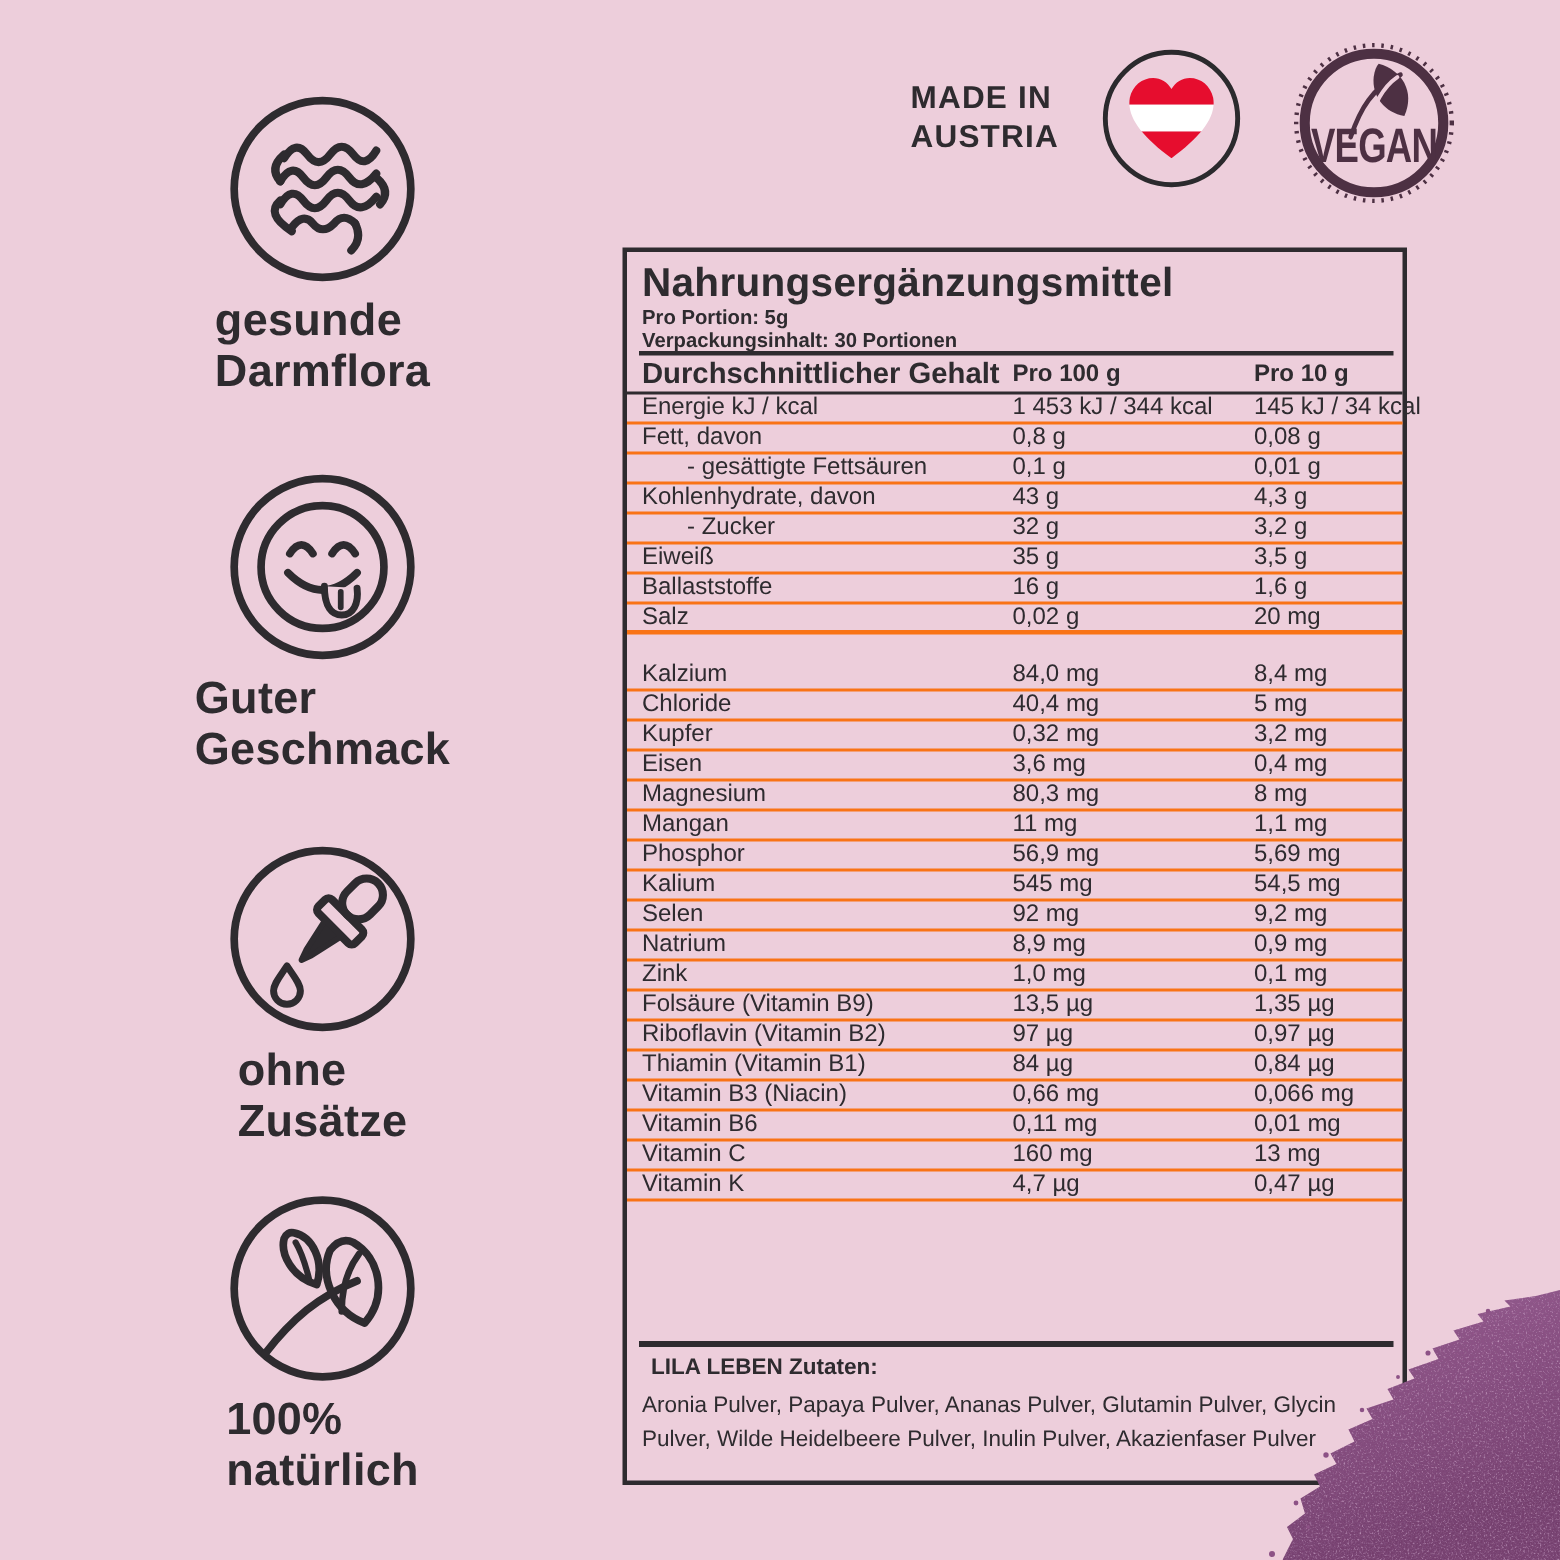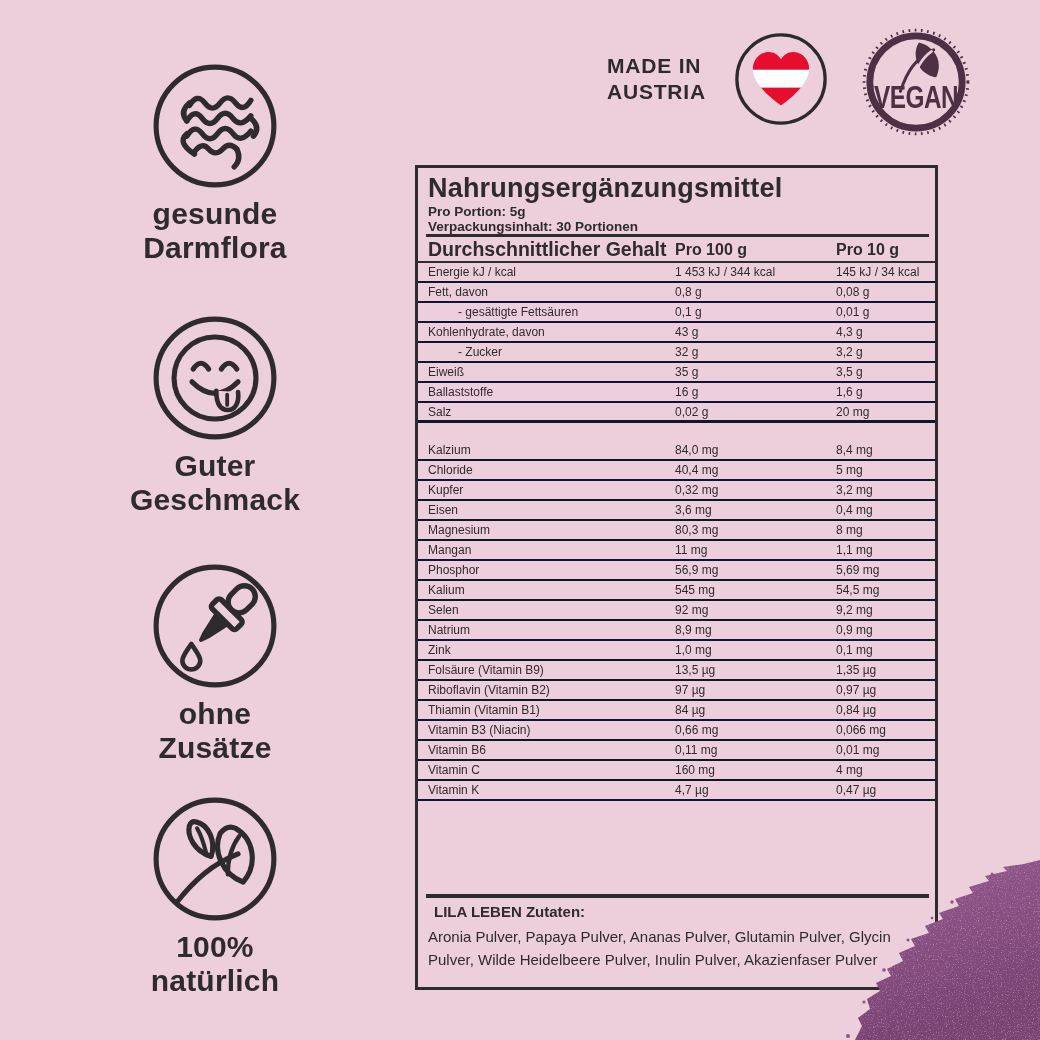--- a/index.html
+++ b/index.html
@@ -7,21 +7,21 @@
     width:1040px;height:1040px;overflow:hidden;position:relative;
     background:#edcedb;
     color:#2e2b2f;
     font-family:"Liberation Sans","DejaVu Sans",sans-serif;
   }
   .stage{position:absolute;inset:0}
 
   
   .feature{position:absolute;left:80px;width:270px;display:flex;flex-direction:column;align-items:center}
   .feature svg{width:128px;height:128px;display:block}
-  .feature .lbl{font-size:30px;font-weight:700;line-height:34px;text-align:center;margin-top:7px;letter-spacing:.2px}
+  .feature .lbl{font-size:30px;font-weight:700;line-height:34px;text-align:left;margin-top:7px;letter-spacing:.2px}
   .f1{top:62px}.f2{top:314px}.f3{top:562px}.f4{top:795px}
 
   
   .made-in{position:absolute;left:607px;top:53px;font-size:21px;font-weight:700;line-height:26px;letter-spacing:.8px}
   .heart-badge{position:absolute;left:733px;top:31px;width:96px;height:96px}
   .vegan-badge{position:absolute;left:861px;top:27px;width:110px;height:110px}
 
   
   .ntable{position:absolute;left:415px;top:165px;width:523px;height:825px;border:3px solid #2e2b2f;box-sizing:border-box;background:transparent}
   .nt-title{position:absolute;top:5px;left:10px;font-size:27px;font-weight:700;letter-spacing:.2px;white-space:nowrap}
@@ -29,21 +29,21 @@
   .s1{top:36px}.s2{top:51px}
   .nt-line{position:absolute;left:8px;right:6px;background:#2e2b2f}
   .thick1{top:66px;height:3px}
   .thick2{top:726px;height:3.5px}
   .nt-header{position:absolute;top:70px;left:0;right:0;height:23px;display:grid;grid-template-columns:247px 161px 1fr;padding-left:10px;align-items:center;border-bottom:2.5px solid #2e2b2f;font-weight:700}
   .nt-header .hc{font-size:19.5px;white-space:nowrap}
   .nt-header .hv{font-size:16px;white-space:nowrap}
   .rows{position:absolute;left:0;right:0}
   .macro{top:95px}
   .micro{top:273px}
-  .nt-row{display:grid;grid-template-columns:247px 161px 1fr;padding-left:10px;height:18px;border-bottom:2px solid #0f172a;font-size:12px;align-items:center}
+  .nt-row{display:grid;grid-template-columns:247px 161px 1fr;padding-left:10px;height:18px;border-bottom:2px solid #f97316;font-size:16px;align-items:center}
   .nt-row span{white-space:nowrap;overflow:visible}
   .macro .nt-row:last-child{border-bottom-width:3px;height:17px}
   .nt-row.indent span:first-child{padding-left:30px}
   .zt-title{position:absolute;top:735px;left:16px;font-size:15px;font-weight:700}
   .zt-text{position:absolute;top:757px;left:10px;right:8px;font-size:15px;line-height:23px}
 
   
   .powder{position:absolute;right:0;bottom:0;width:228px;height:198px}
 </style>
 </head>
@@ -275,21 +275,21 @@
           <span>0,066 mg</span>
         </div>
         <div class="nt-row">
           <span>Vitamin B6</span>
           <span>0,11 mg</span>
           <span>0,01 mg</span>
         </div>
         <div class="nt-row">
           <span>Vitamin C</span>
           <span>160 mg</span>
-          <span>4 mg</span>
+          <span>13 mg</span>
         </div>
         <div class="nt-row">
           <span>Vitamin K</span>
           <span>4,7 µg</span>
           <span>0,47 µg</span>
         </div>
       </div>
 
     <div class="nt-line thick2"></div>
     <div class="zt-title">LILA LEBEN Zutaten:</div>

